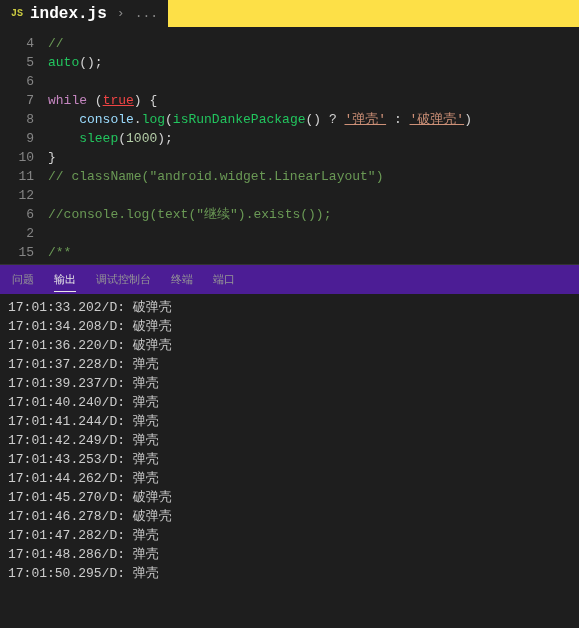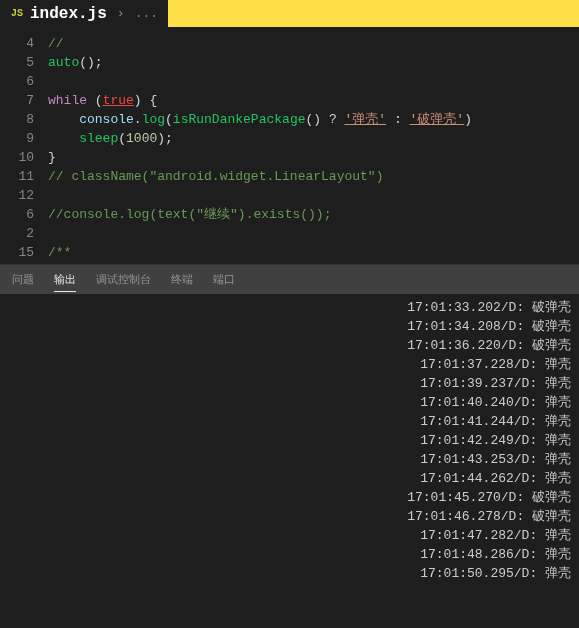--- a/index.html
+++ b/index.html
@@ -69,21 +69,21 @@
   .tok-comment { color: #6a9955; }
   .tok-keyword { color: #c586c0; }
   .tok-const { color: #ef4444; text-decoration: underline; }
   .tok-func { color: #22c55e; }
   .tok-string { color: #ce9178; text-decoration: underline; }
   .tok-num { color: #b5cea8; }
   .tok-punc { color: #d4d4d4; }
   .tok-obj { color: #9cdcfe; }
   .panel-tabs {
     height: 30px;
-    background: #404040;
+    background: #4c1d95;
     border-top: 1px solid #333;
     display: flex;
     align-items: center;
     padding: 0 12px;
     gap: 20px;
     font-size: 11px;
   }
   .panel-tab {
     color: #969696;
     cursor: pointer;
@@ -95,21 +95,21 @@
   }
   .output {
     flex: 1;
     background: #1e1e1e;
     padding: 4px 8px;
     font-size: 13px;
     line-height: 19px;
     color: #cccccc;
     overflow: hidden;
   }
-  .output-line { white-space: pre; text-align: right; }
+  .output-line { white-space: pre; }
   .out-ts { color: #cccccc; }
   .out-msg { color: #cccccc; }
 </style>
 </head>
 <body>
 
 <div class="tab-bar">
   <div class="tab">
     <span class="tab-icon">JS</span>
     <span class="tab-label">index.js</span>

